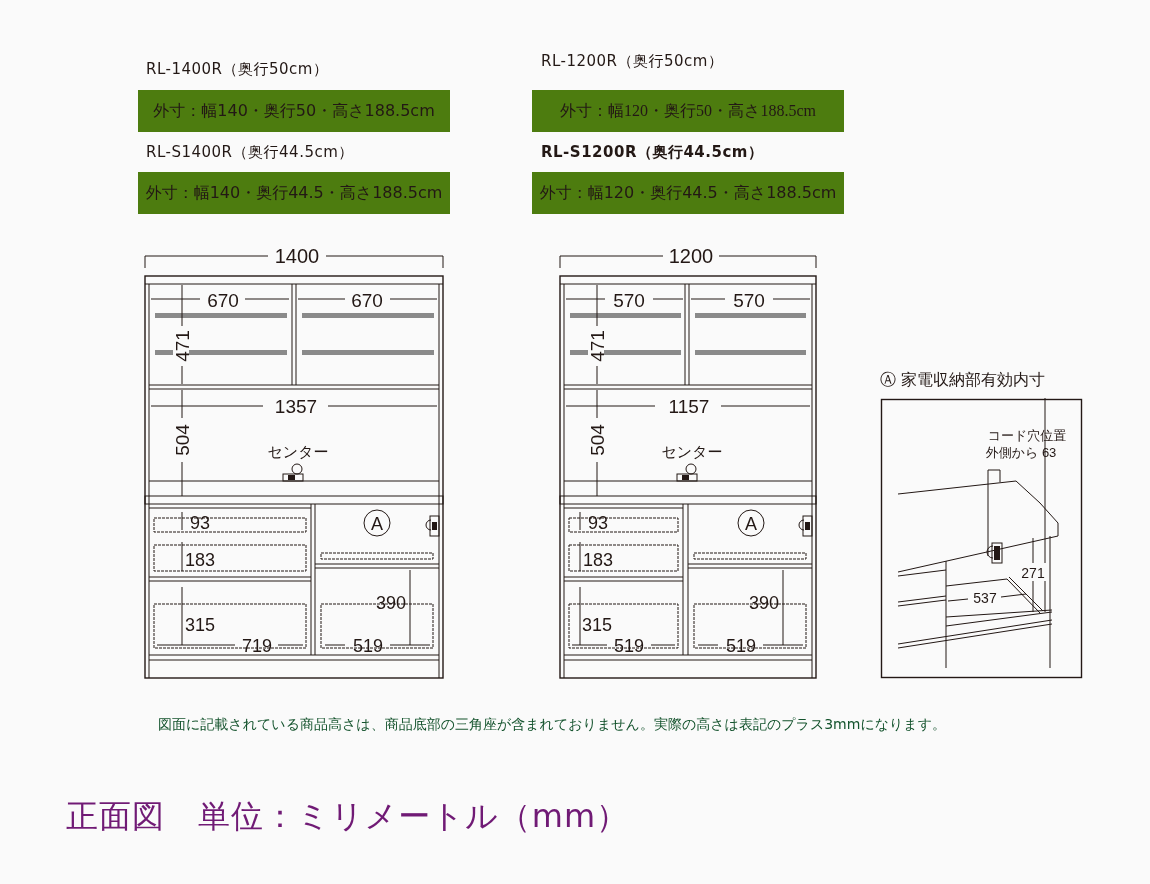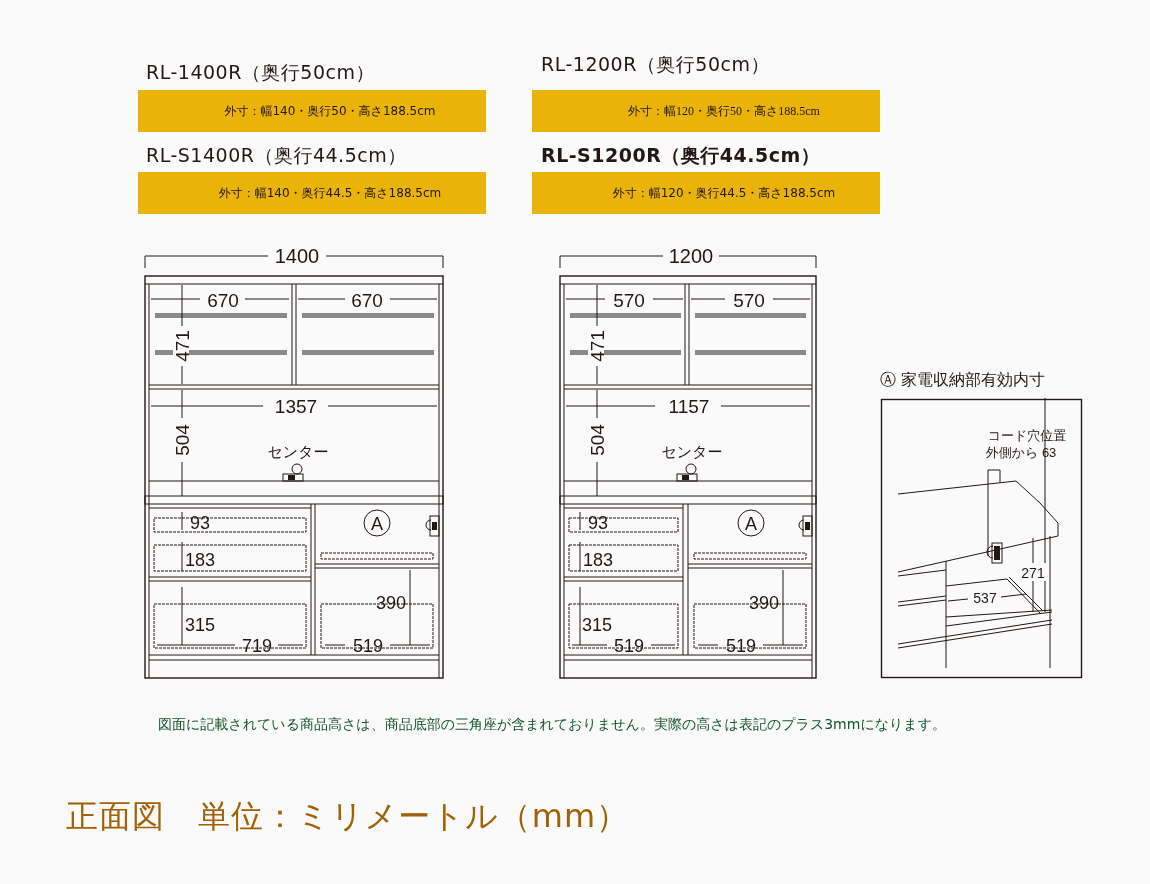--- a/index.html
+++ b/index.html
@@ -1,21 +1,21 @@
 <!DOCTYPE html>
 <html><head>
 <meta charset="utf-8">
 <style>
   html,body{margin:0;padding:0;}
   body{width:1150px;height:884px;background:#fafafa;position:relative;overflow:hidden;
        font-family:"DejaVu Sans","Liberation Sans",sans-serif;color:#231815;}
-  .model-title{position:absolute;font-size:19px;letter-spacing:0.5px;color:#231815;white-space:nowrap;}
-  .spec-box{position:absolute;background:#eab308;height:42px;width:312px;display:flex;align-items:center;justify-content:center;font-size:12px;color:#231815;white-space:nowrap;padding-left:36px;}
+  .model-title{position:absolute;font-size:15px;letter-spacing:0.5px;color:#231815;white-space:nowrap;}
+  .spec-box{position:absolute;background:#4d7c0f;height:42px;width:312px;display:flex;align-items:center;justify-content:center;font-size:16px;color:#231815;white-space:nowrap;}
   .note{position:absolute;left:158px;top:716px;font-size:14px;color:#14532d;white-space:nowrap;}
-  .footer-title{position:absolute;left:66px;top:795px;font-size:32px;color:#a16207;white-space:nowrap;letter-spacing:1px;}
+  .footer-title{position:absolute;left:66px;top:795px;font-size:32px;color:#701a75;white-space:nowrap;letter-spacing:1px;}
   svg text{font-family:"Liberation Sans","DejaVu Sans",sans-serif;fill:#231815;}
   .dl{stroke:#231815;stroke-width:1;fill:none;}
   .frame{stroke:#231815;stroke-width:1.4;fill:none;}
 </style>
 </head>
 <body>
 
 <div class="model-title" style="left:146px;top:60px;">RL-1400R（奥行50cm）</div>
 <div class="spec-box" style="left:138px;top:90px;">外寸：幅140・奥行50・高さ188.5cm</div>
 <div class="model-title" style="left:146px;top:143px;text-align:right;">RL-S1400R（奥行44.5cm）</div>

